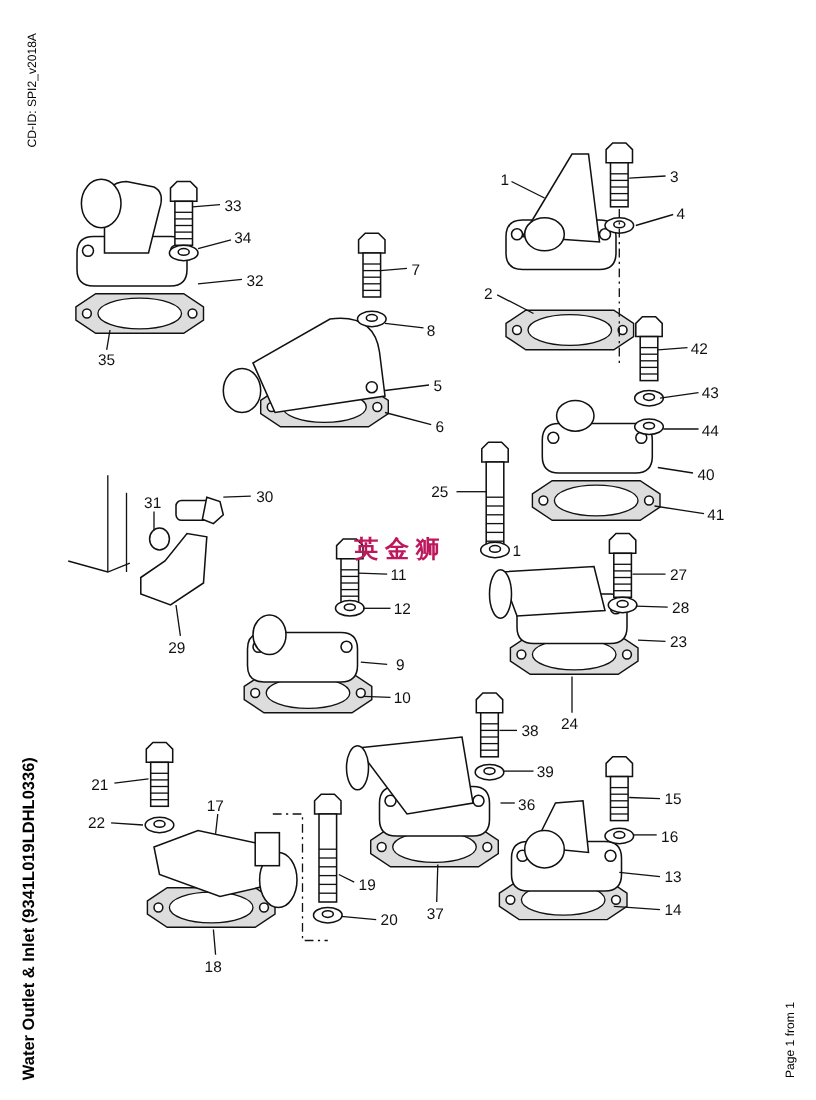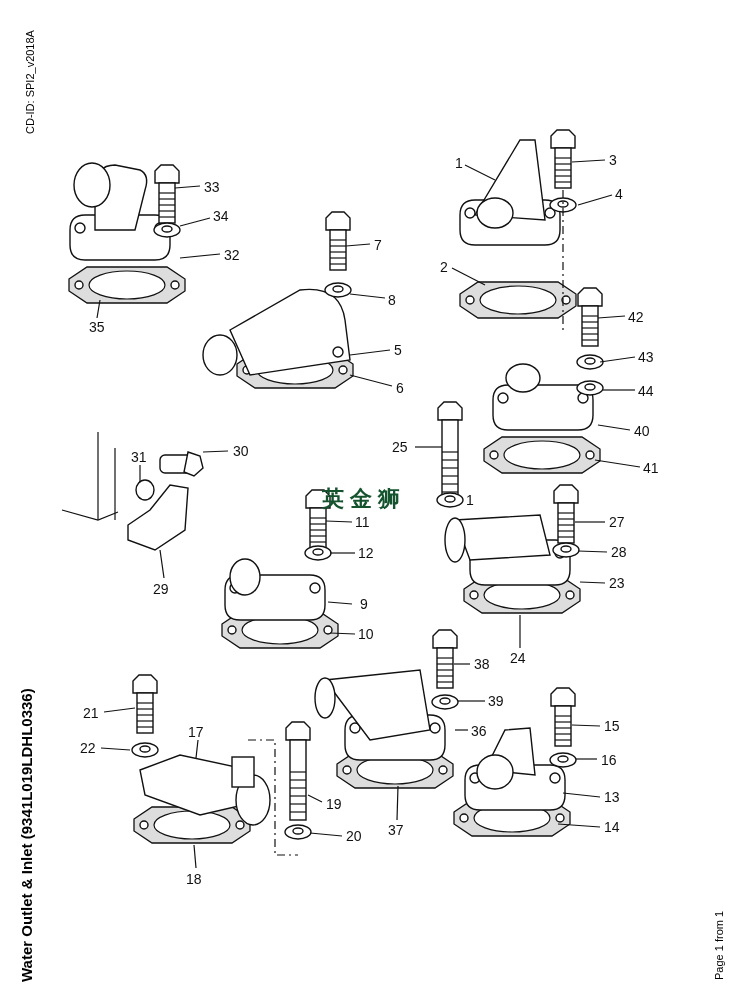--- a/index.html
+++ b/index.html
@@ -1,21 +1,21 @@
 <!DOCTYPE html>
 <html><head>
 <meta charset="utf-8">
 <style>
   html,body{margin:0;padding:0;background:#fff;}
   body{width:742px;height:1000px;position:relative;overflow:hidden;font-family:"Liberation Sans",sans-serif;}
   .vtext{position:absolute;transform-origin:left top;transform:rotate(-90deg);white-space:nowrap;color:#000;}
   #cdid{left:24px;top:134px;font-size:11px;}
   #title{left:18px;top:982px;font-size:15px;font-weight:bold;}
   #pagef{left:713px;top:980px;font-size:11px;}
-  #wm{position:absolute;left:322px;top:484px;font-size:22px;font-weight:bold;color:#14532d;letter-spacing:6px;font-family:"DejaVu Sans",sans-serif;}
+  #wm{position:absolute;left:322px;top:484px;font-size:22px;font-weight:bold;color:#be185d;letter-spacing:6px;font-family:"DejaVu Sans",sans-serif;}
   svg{position:absolute;left:0;top:0;}
   .lbl{font-family:"Liberation Sans",sans-serif;font-size:14px;fill:#111;}
   .p{fill:#fff;stroke:#111;stroke-width:1.4;}
   .g{fill:#ddd;stroke:#111;stroke-width:1.3;}
   .ln{stroke:#111;stroke-width:1.2;fill:none;}
   .dash{stroke:#111;stroke-width:1.2;fill:none;stroke-dasharray:8 4 2 4;}
 </style>
 </head>
 <body>
 

